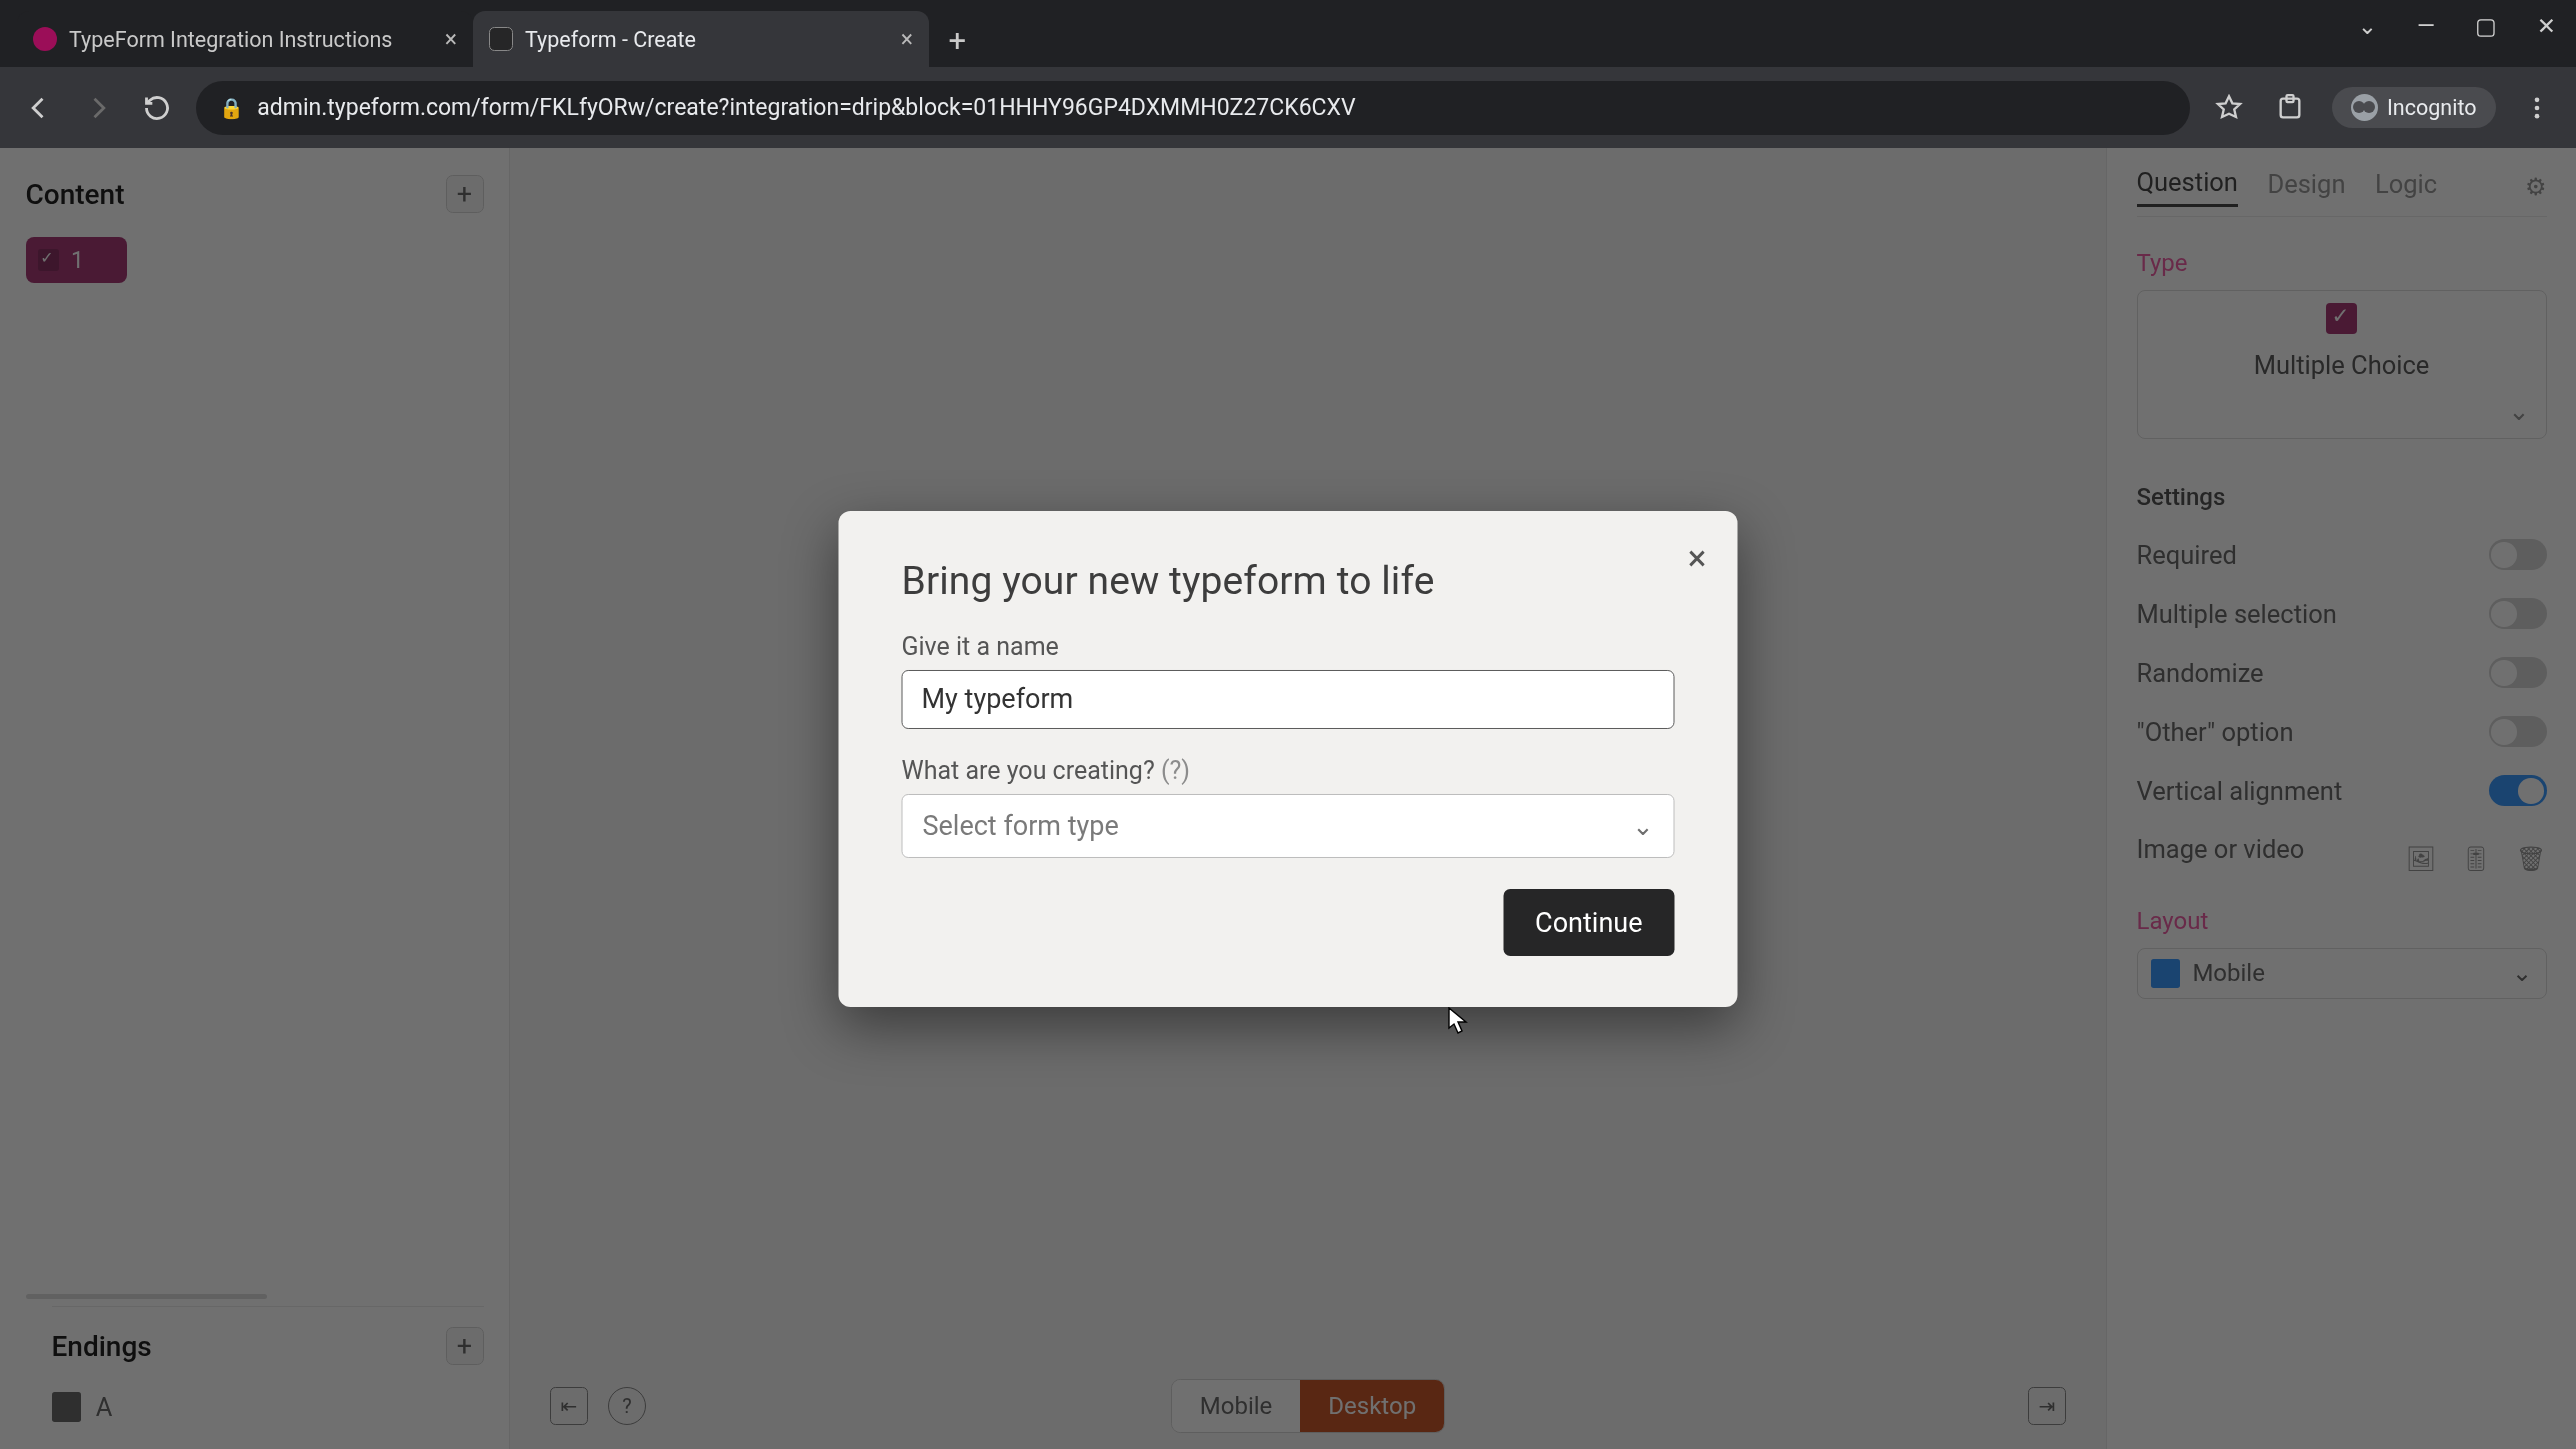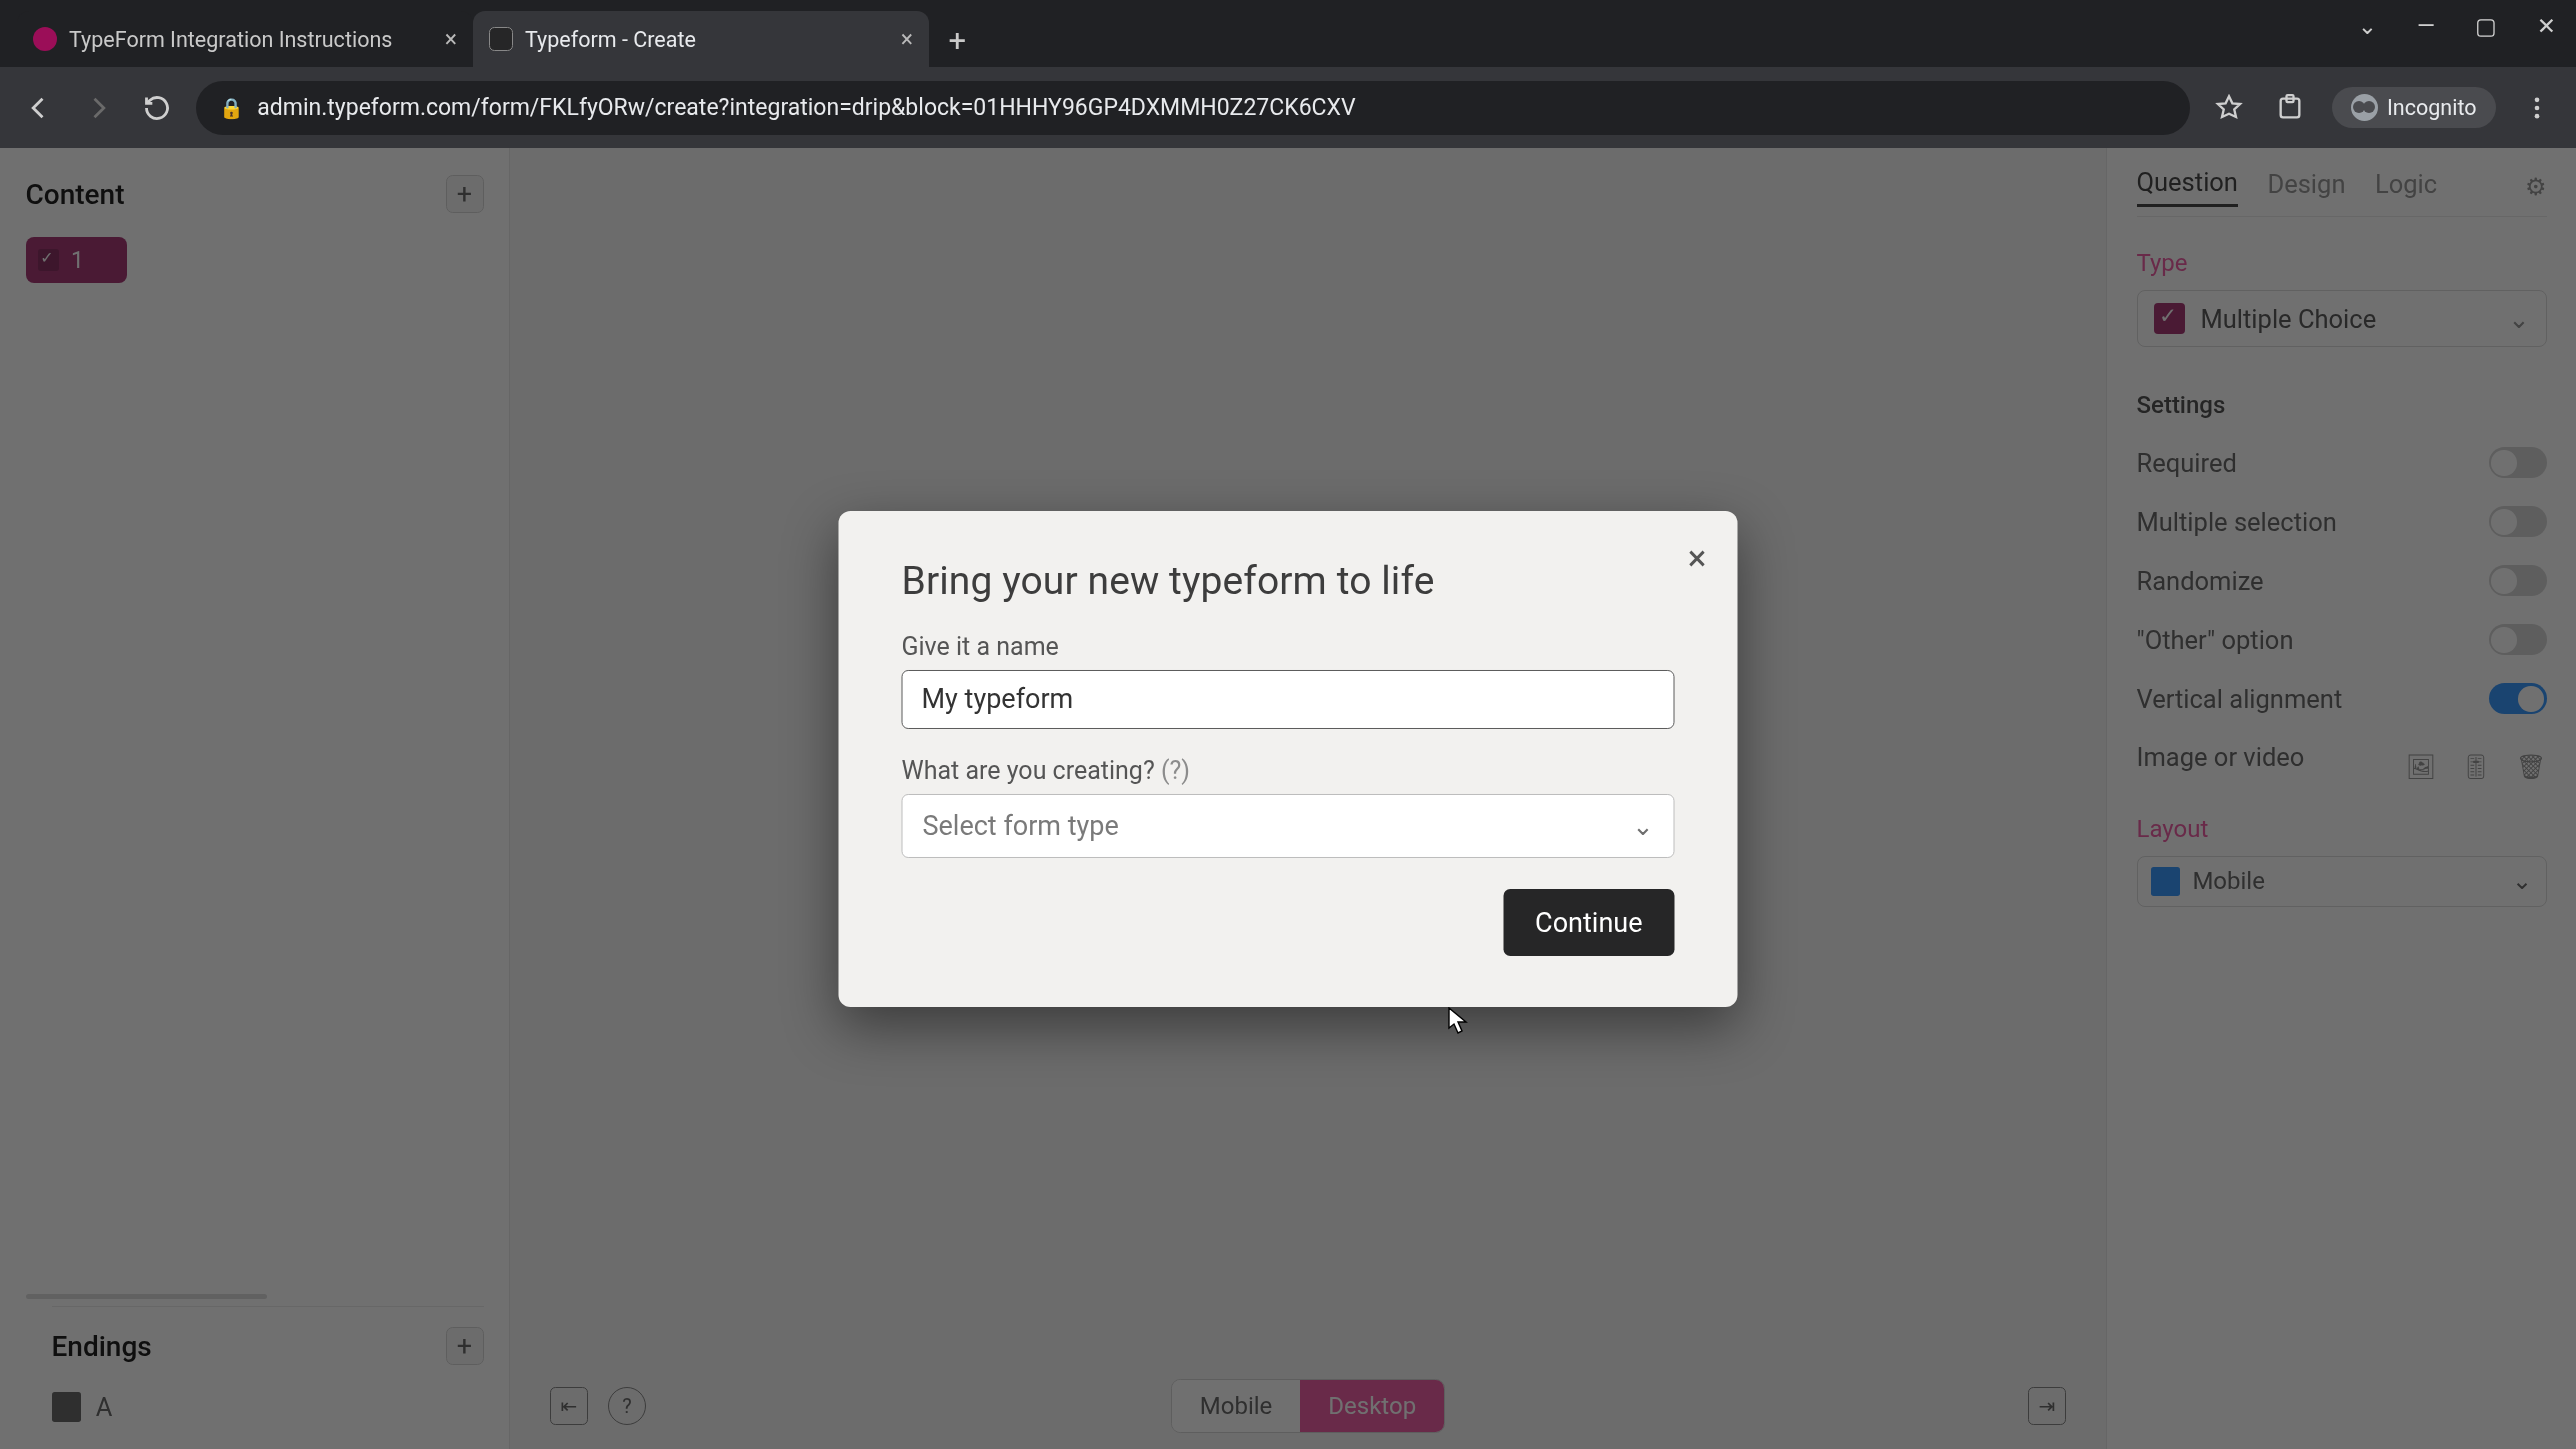--- a/index.html
+++ b/index.html
@@ -50,29 +50,29 @@
   .end-item { margin-top:27px; display:flex; align-items:center; gap:14.8px; color:#555; font-size:25.5px;}
   .end-ico{width:29.5px;height:29.5px;background:#555;border-radius:2.7px;}
 
   .center { flex:1; background:#f3f3f3; position:relative; }
   .center-footer { position:absolute; bottom:16px; left:0; right:0; display:flex; align-items:center; justify-content:center; gap:9.4px;}
   .cf-left { position:absolute; left:40px; display:flex; gap:20px;}
   .cf-right{ position:absolute; right:40px;}
   .cf-ico { width:38px;height:38px;border:1.3px solid #777;border-radius:5.4px; display:flex;align-items:center;justify-content:center;color:#555;font-size:20px;}
   .seg { display:flex; background:#fff; border-radius:9.4px; overflow:hidden; border:0.7px solid #d0d0d0;}
   .seg button { border:none; padding:12px 28px; font-size:24px; background:#fff; color:#555; cursor:pointer;}
-  .seg button.active{ background:#ec4899; color:#fff;}
+  .seg button.active{ background:#c2410c; color:#fff;}
 
   .right-panel { width:470px; background:#fff; border-left:0.7px solid #e5e5e5; padding:19px 29.5px; color:#4a4a4a;}
   .rp-tabs{ display:flex; gap:29.5px; font-size:25.5px; border-bottom:0.7px solid #e6e6e6; padding-bottom:9.4px; align-items:center;}
   .rp-tabs .t{ color:#8a8a8a; cursor:pointer; padding-bottom:6.7px;}
   .rp-tabs .t.active{ color:#2e2e2e; border-bottom:3.4px solid #2e2e2e;}
   .rp-tabs .gear{ margin-left:auto; font-size:24px; color:#8a8a8a;}
   .rp-sec-label{ font-size:24px; color:#ec4899; margin-top:32px; margin-bottom:13.4px;}
-  .type-select{ display:flex; align-items:center; gap:16px; border:0.7px solid #d7d7d7; border-radius:8px; padding:12px 16px; font-size:25.5px; color:#444;}
+  .type-select{ display:flex; align-items:center; gap:16px; border:0.7px solid #d7d7d7; border-radius:8px; padding:12px 16px; font-size:25.5px; color:#444;flex-direction:column;}
   .type-select .sq{ width:31px;height:31px;background:#9c1d63;border-radius:4px; position:relative;}
   .type-select .sq::after{content:"✓";color:#fff;position:absolute;left:5.4px;top:0;font-size:21.5px;}
   .type-select .chev{ margin-left:auto; color:#888;}
   .setting-row{ display:flex; align-items:center; justify-content:space-between; font-size:25.5px; color:#555; margin:28px 0;}
   .toggle{ width:58px;height:31px;border-radius:16px; background:#cfcfcf; position:relative; cursor:pointer;}
   .toggle::after{ content:""; position:absolute; width:25.5px;height:25.5px;background:#fff;border-radius:50%; top:2.7px; left:2.7px; transition:.15s;}
   .toggle.on{ background:#1f8bff;}
   .toggle.on::after{ left:29.5px;}
   .media-row{ display:flex; align-items:center; gap:24px; margin-top:9.4px;}
   .media-row .mico{ width:31px;height:31px;color:#888; display:flex;align-items:center;justify-content:center;font-size:24px;cursor:pointer;}

